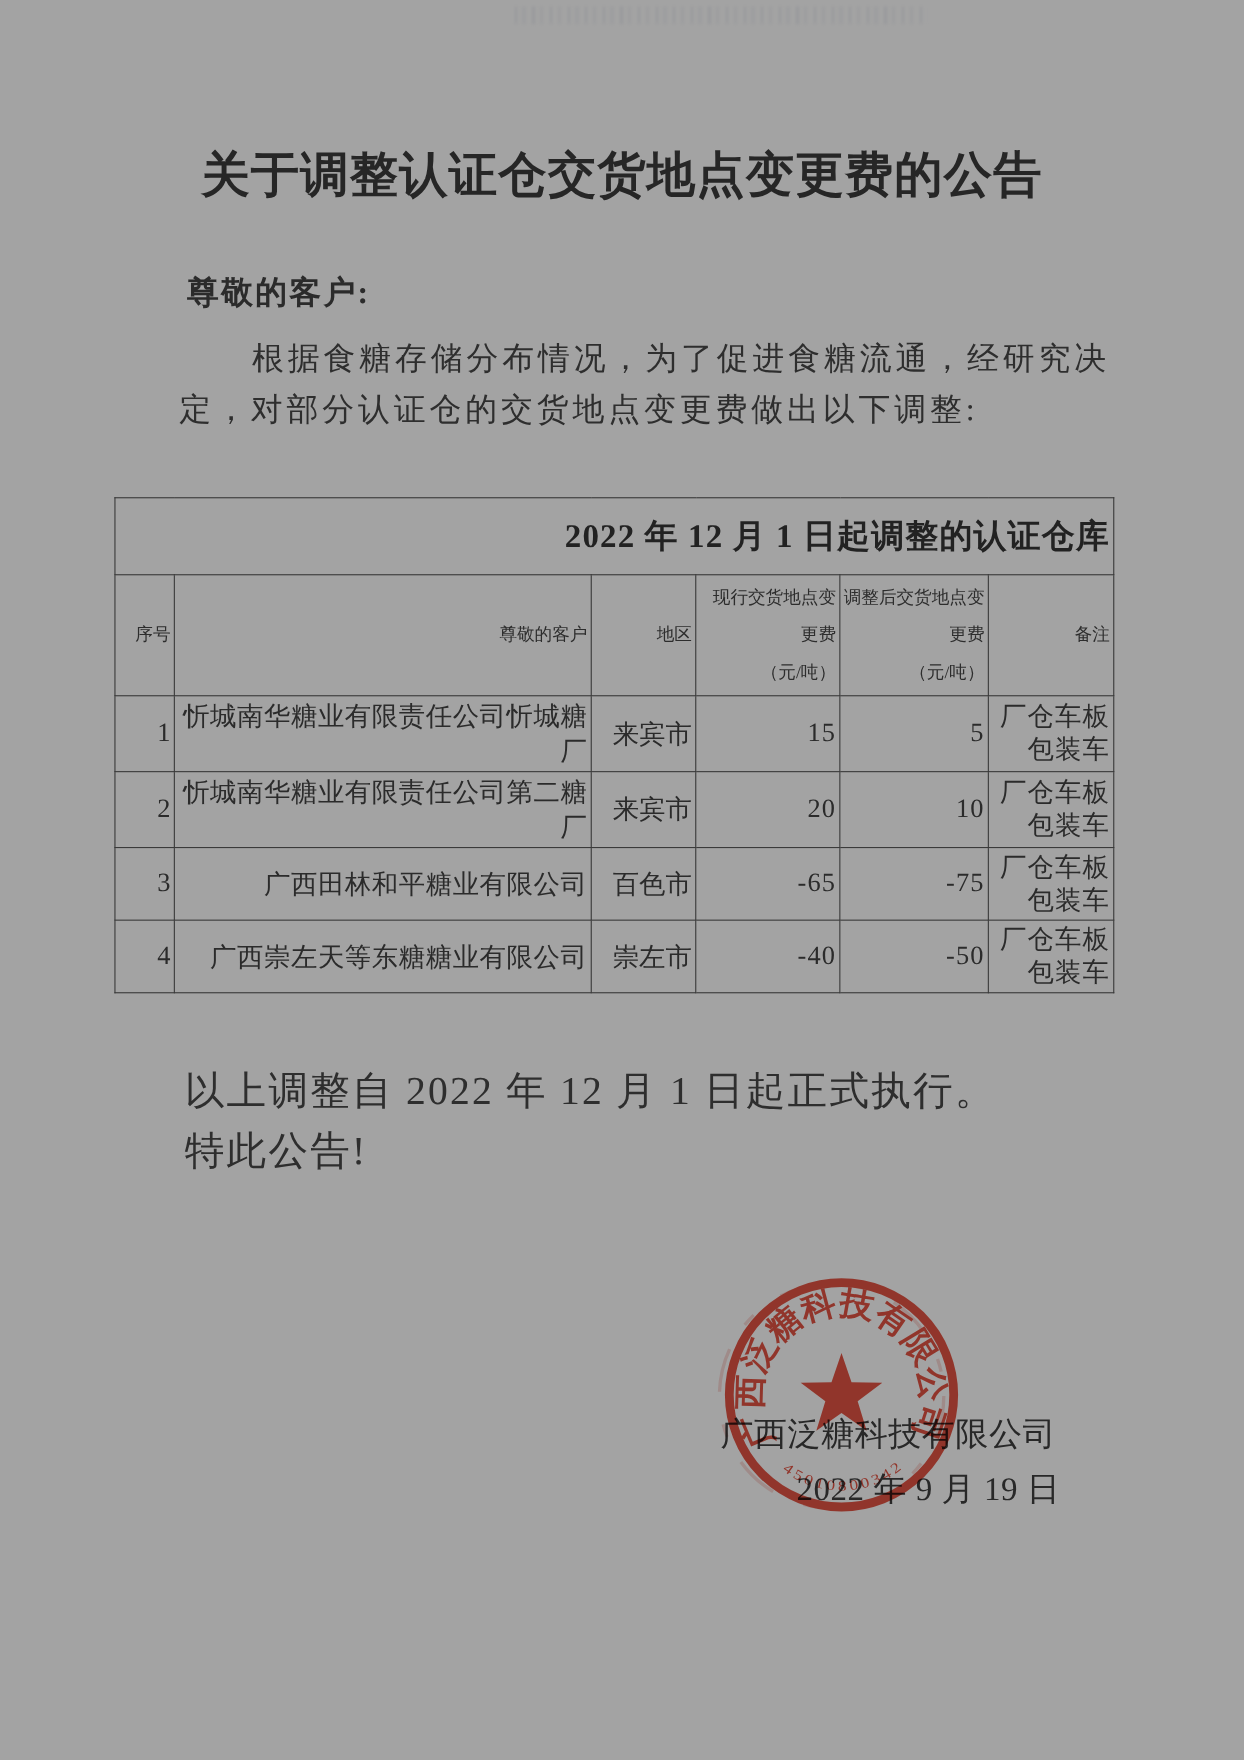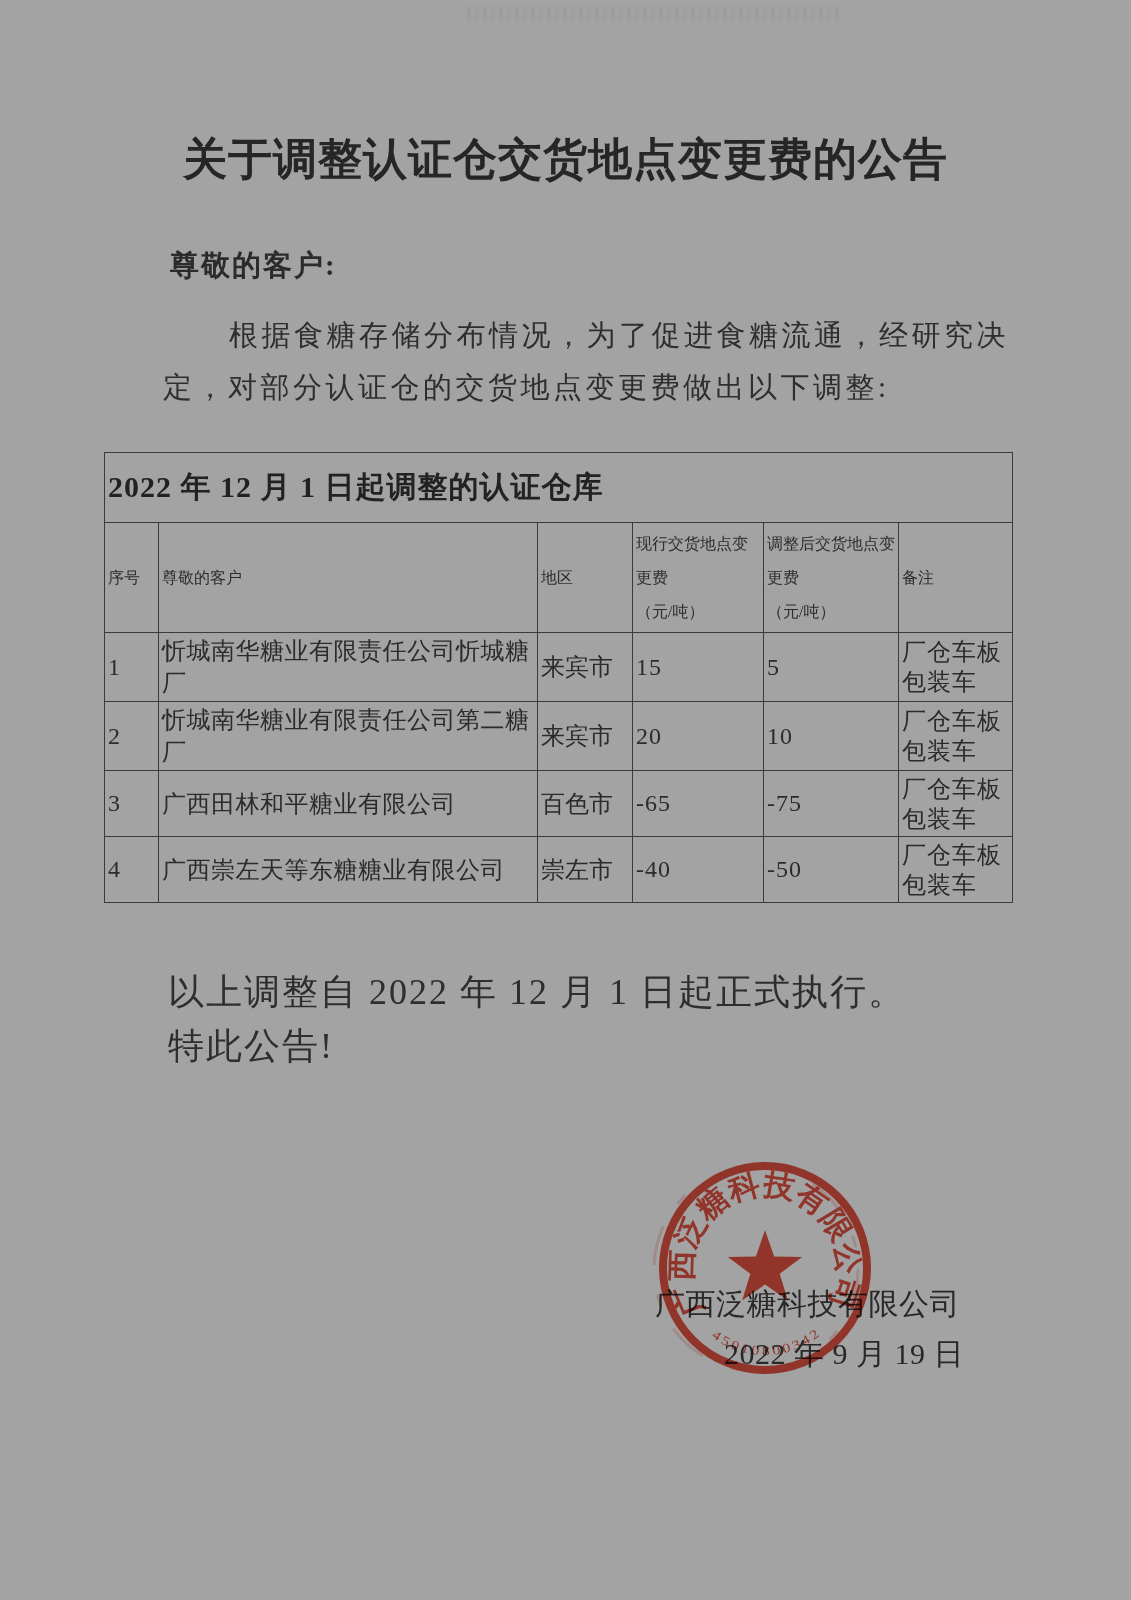--- a/index.html
+++ b/index.html
@@ -25,32 +25,32 @@
     position:absolute;left:0;top:130px;width:1131px;
     text-align:center;
     font-size:44px;font-weight:600;letter-spacing:1px;
     white-space:nowrap;color:#262626;
   }
   .salutation{
     position:absolute;left:170px;top:246px;
     font-size:29px;letter-spacing:2px;white-space:nowrap;font-weight:bold;
   }
   .body-line{position:absolute;font-size:29px;letter-spacing:3.5px;white-space:nowrap;color:#2e2e2e;}
-  .body-line.l1{left:229px;top:316px;}
-  .body-line.l2{left:163px;top:368px;}
+  .body-line.l1{left:229px;top:306px;}
+  .body-line.l2{left:163px;top:353px;}
 
   table.fee-table{
     position:absolute;left:104px;top:452px;
     width:908px;border-collapse:collapse;table-layout:fixed;
     font-family:"Liberation Serif","DejaVu Serif",serif;
     color:#2b2b2b;
   }
   .fee-table td,.fee-table th{
     border:1.6px solid #3a3a3a;
-    text-align:left;vertical-align:middle;
+    text-align:right;vertical-align:middle;
     padding:2px 3px;
     font-weight:normal;
     overflow:hidden;
   }
   tr.row-title{height:70px;}
   tr.row-title td{
     font-size:30px;font-weight:bold;letter-spacing:1px;
     white-space:nowrap;color:#222;
   }
   tr.row-header{height:110px;}

